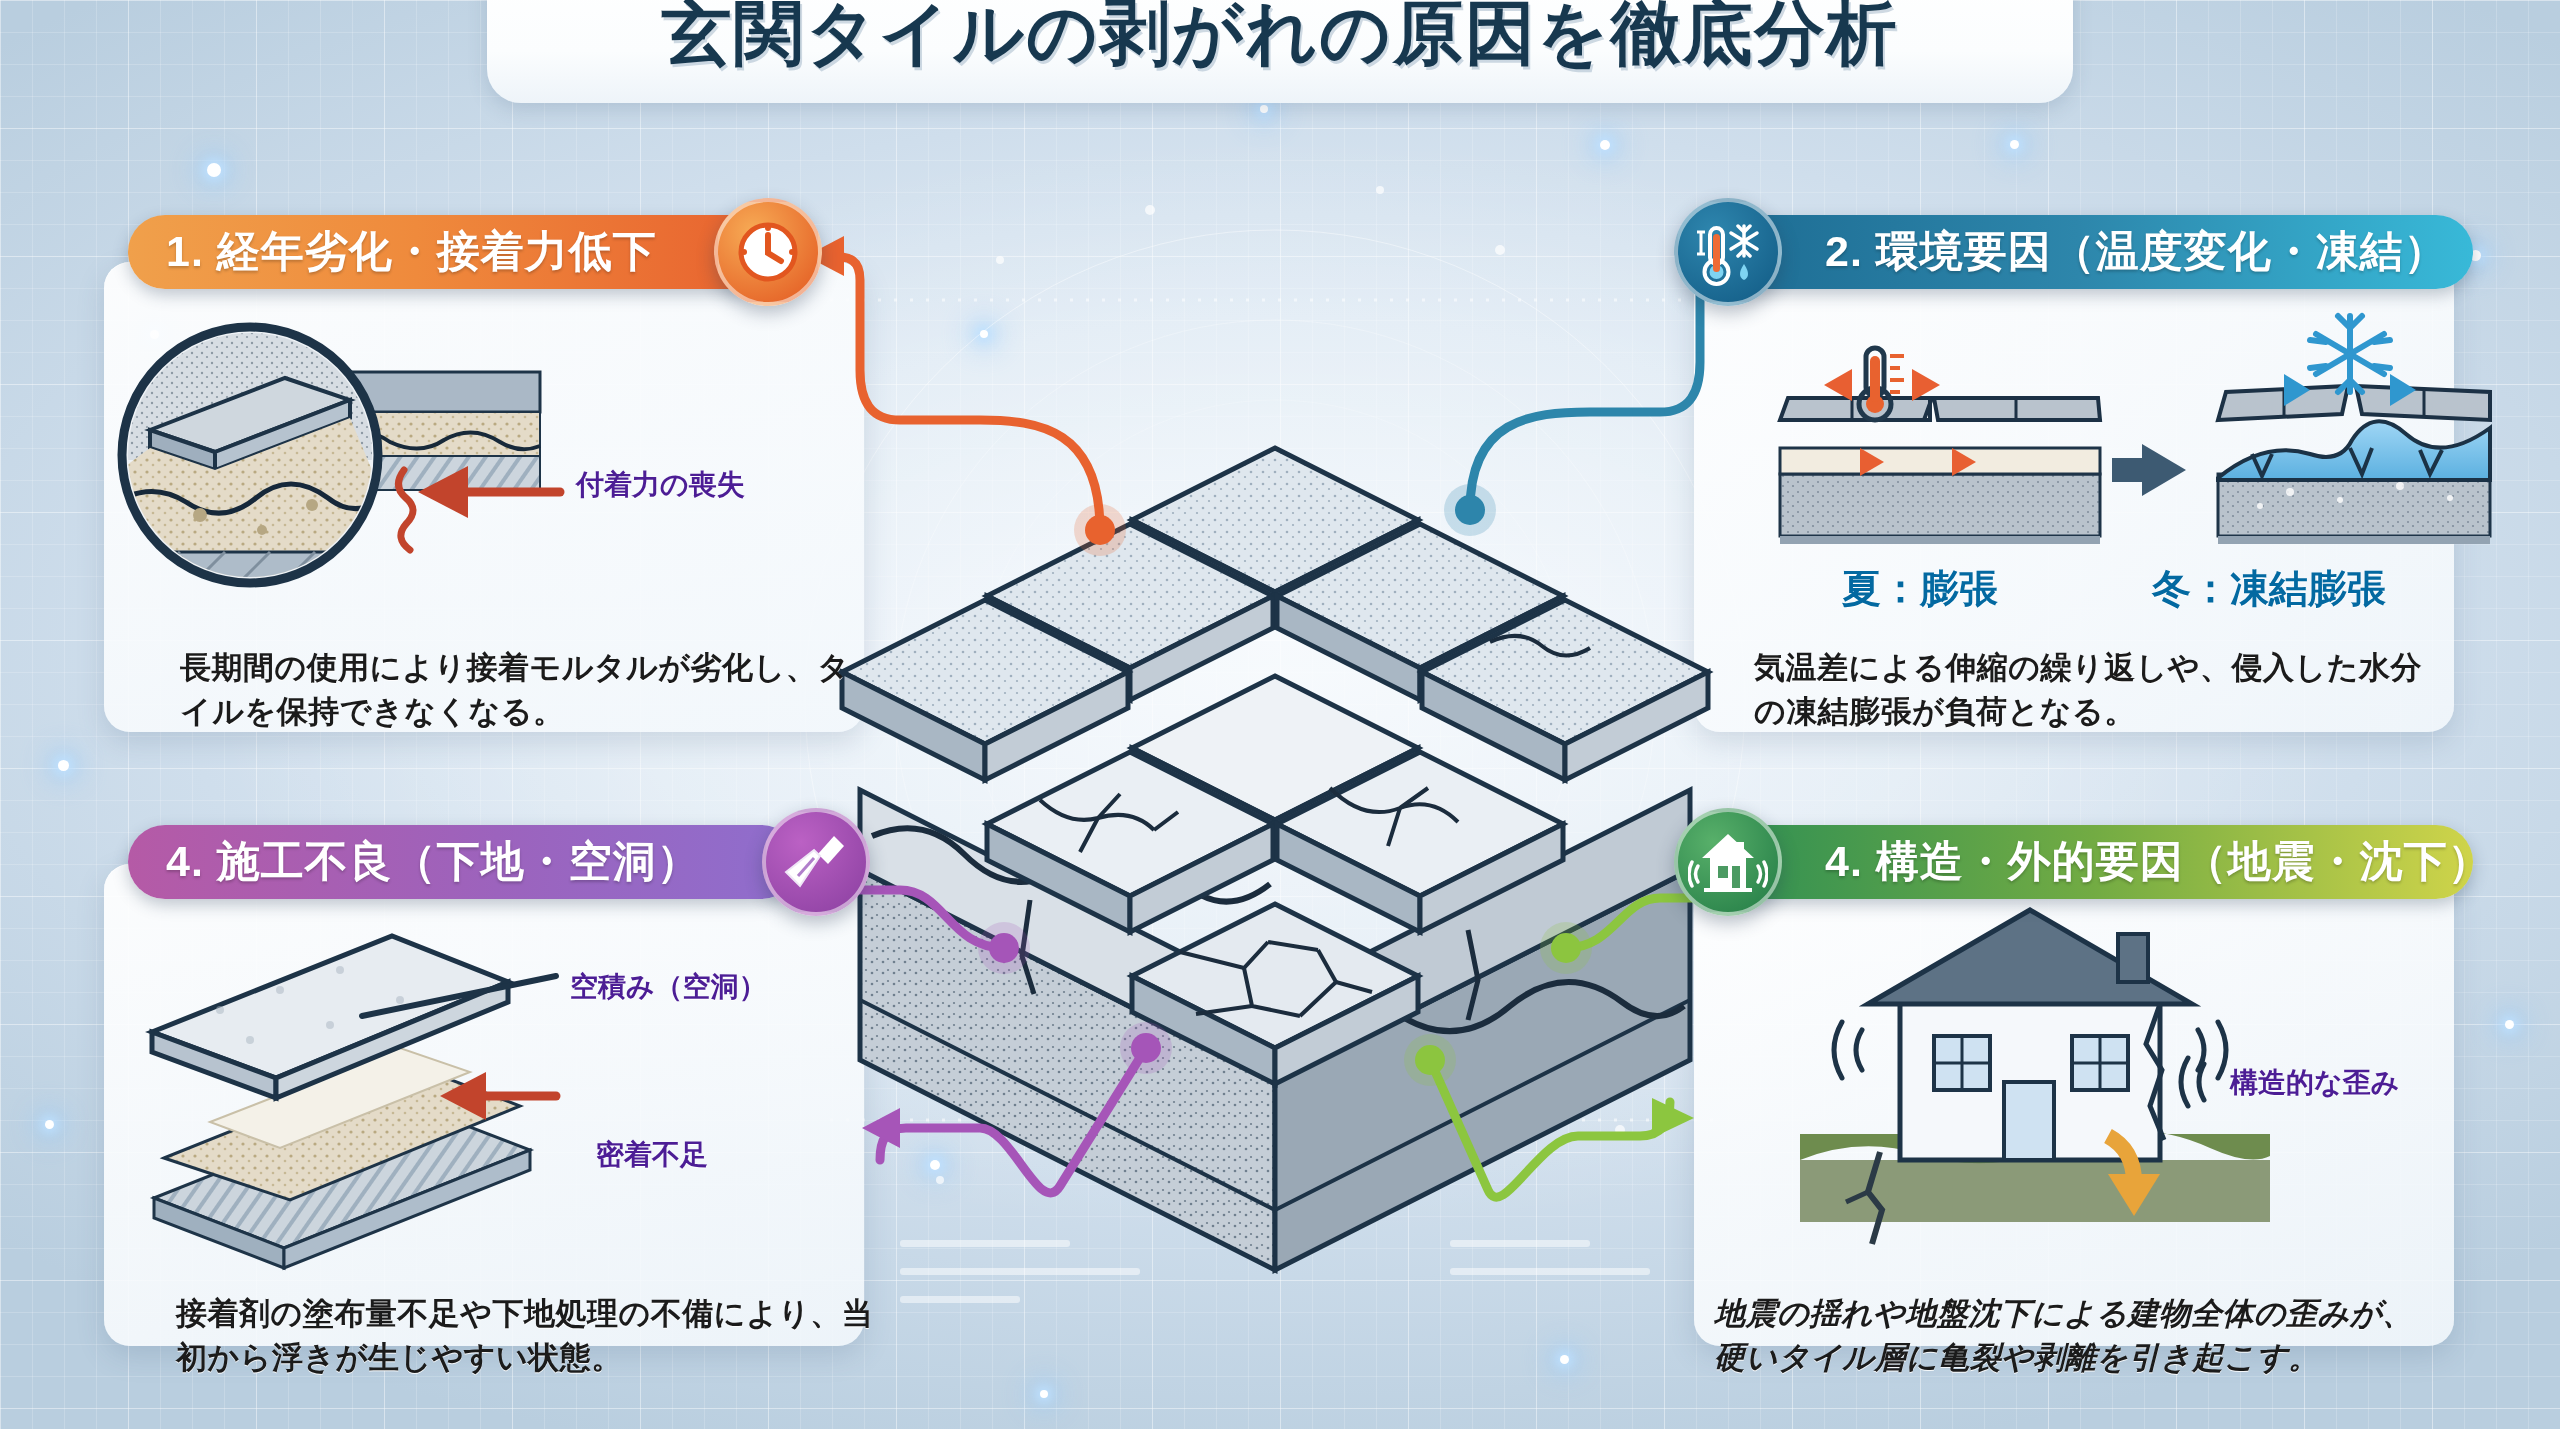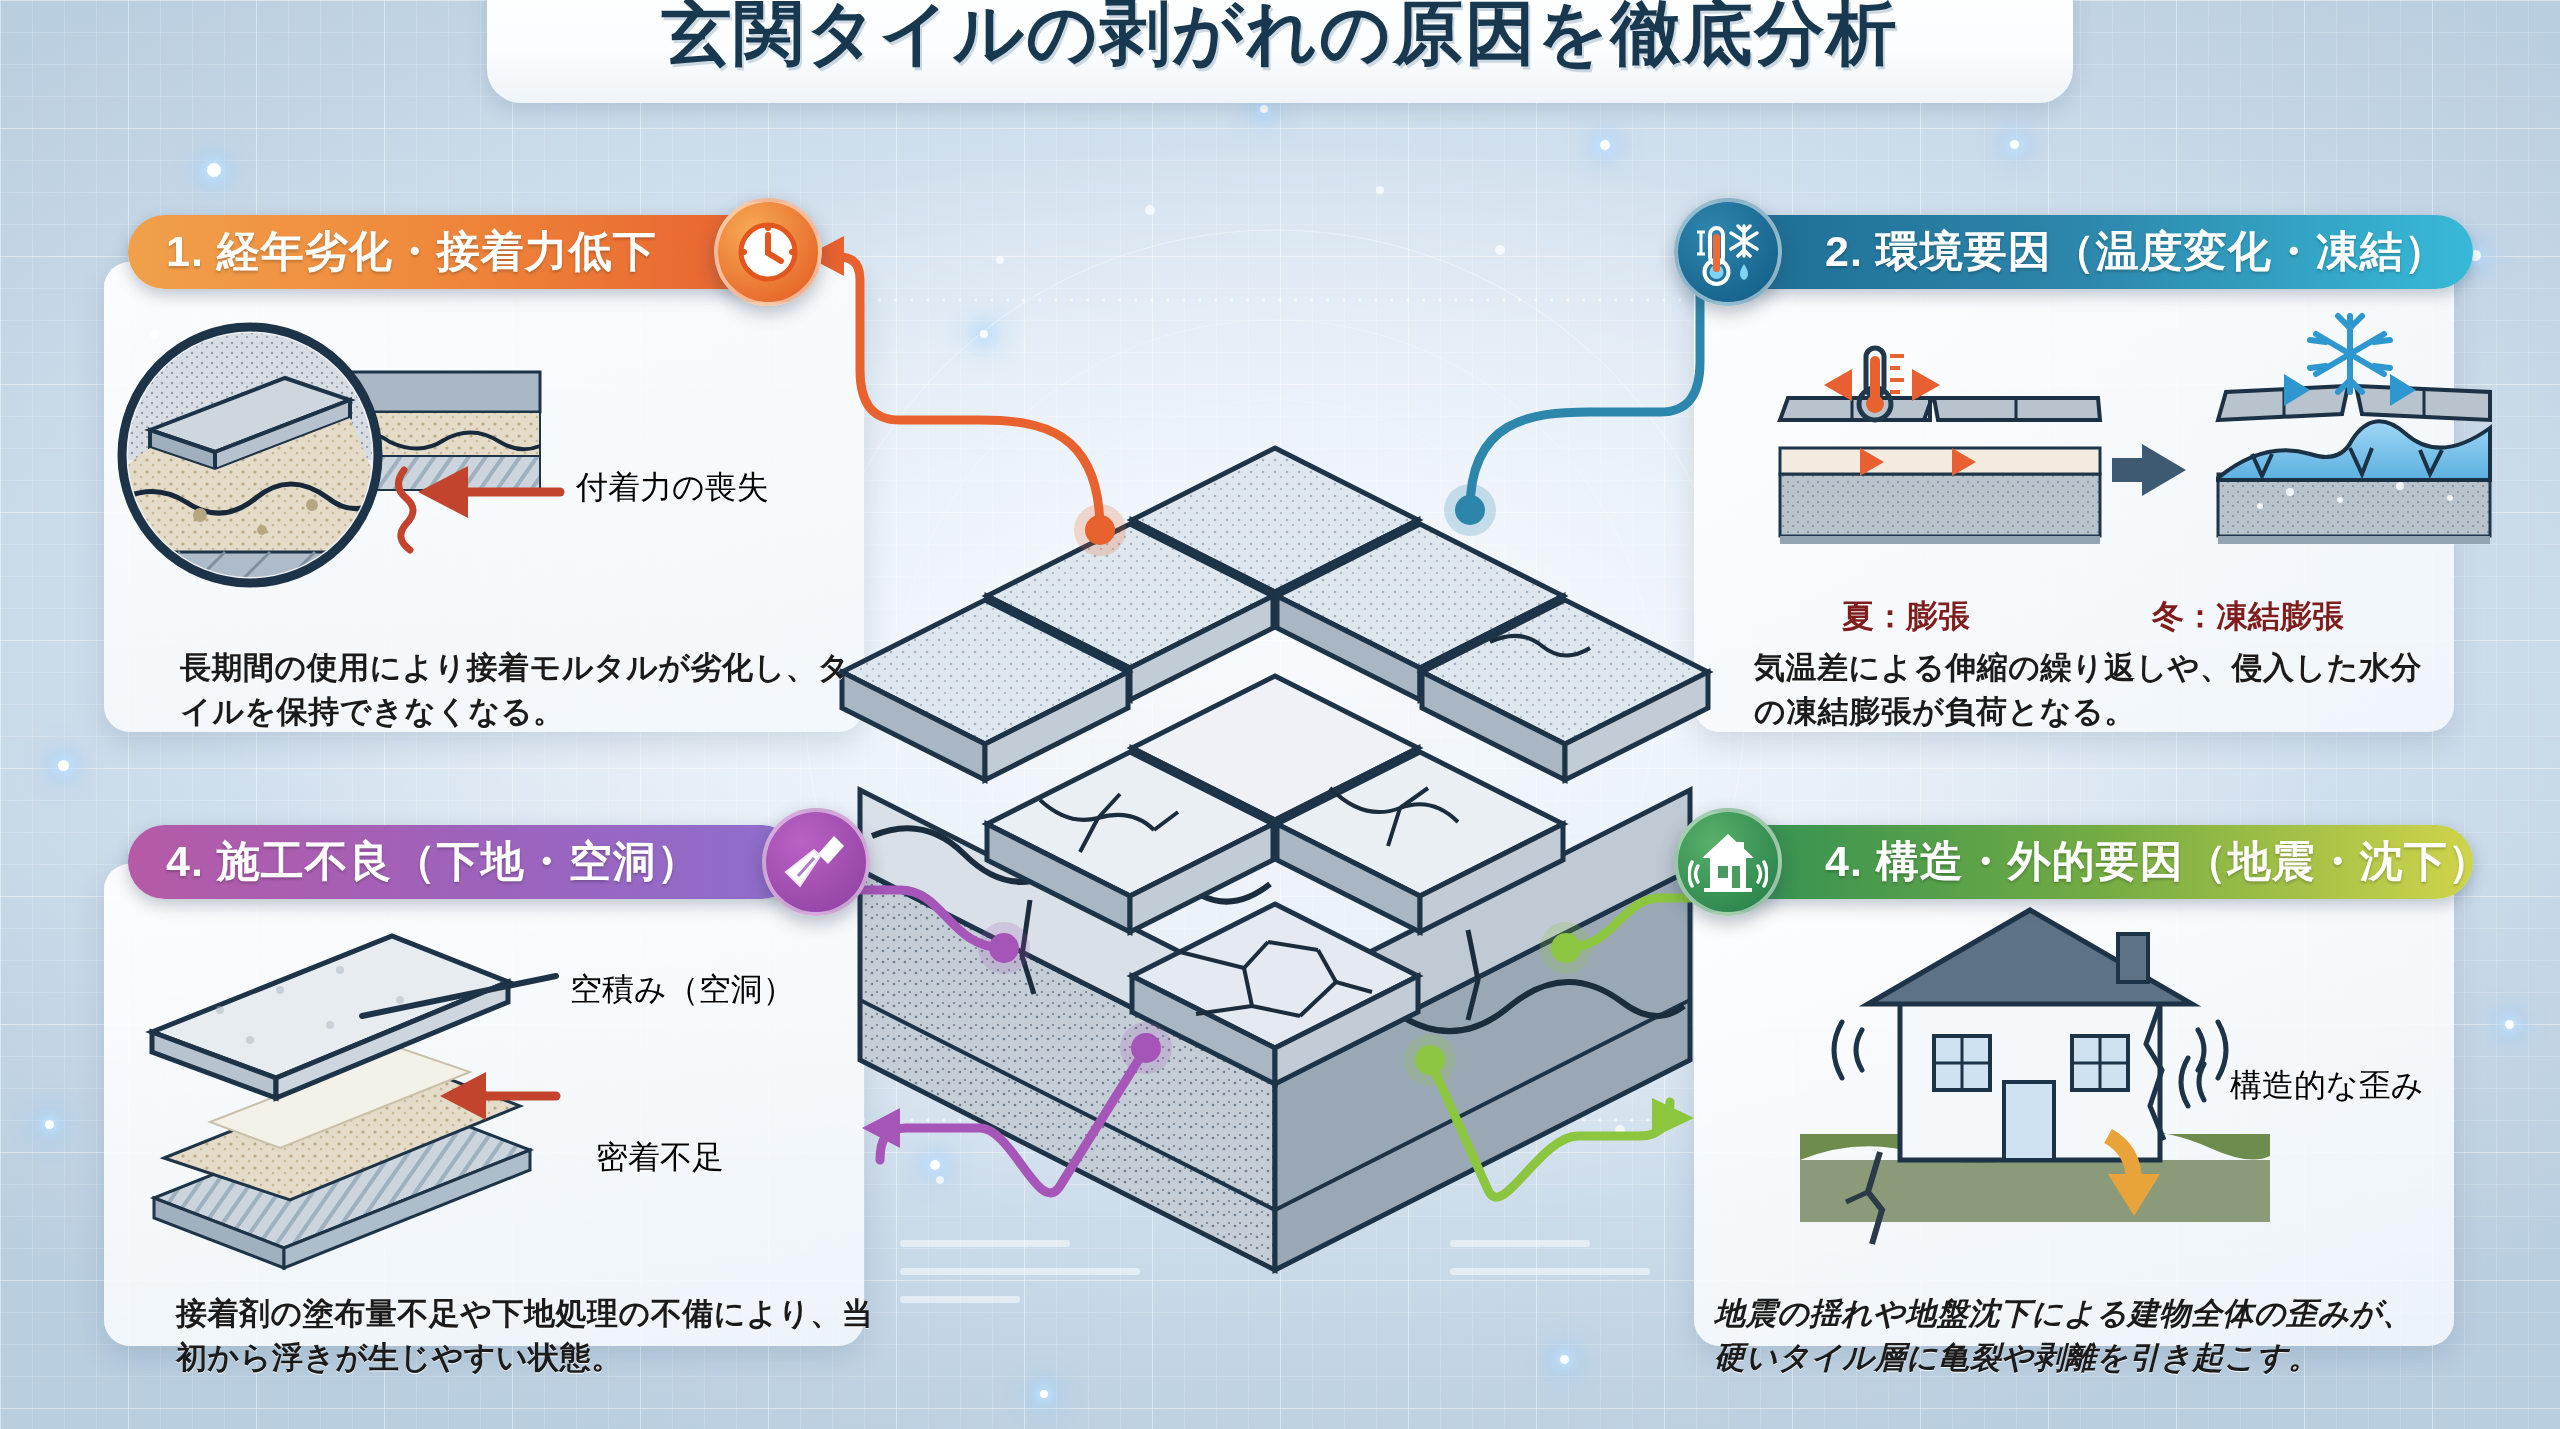--- a/index.html
+++ b/index.html
@@ -96,32 +96,31 @@
     position:absolute; font-size:31px; line-height:1.42; color:#1b1b1b;
     font-weight:bold; letter-spacing:.5px; width:700px;
     text-shadow:0 1px 0 rgba(255,255,255,.85);
   }
   #body1{ left:136px; top:646px;margin-left:44px; }
   #body2{ left:1754px;top:646px; }
   #body3{ left:136px; top:1292px;margin-left:40px;}
   #body4{ left:1714px;top:1292px;font-style:italic;}
 
   .anno{
-    position:absolute; font-size:32px; font-weight:normal; color:#000000;
+    position:absolute; font-size:28px; font-weight:bold; color:#4c1d95;
     white-space:nowrap; text-shadow:0 1px 0 rgba(255,255,255,.85);
   }
   #anno1{ left:576px;  top:466px; }
   #anno3a{ left:570px; top:968px; }
   #anno3b{ left:578px; top:1136px;margin-left:18px;}
   #anno4{ left:2230px; top:1064px;text-align:right;}
 
   .subcap{
-    position:absolute; font-size:32px; font-weight:bold; color:#7f1d1d;
+    position:absolute; font-size:39px; font-weight:bold; color:#0369a1;
     text-shadow:0 1px 0 rgba(255,255,255,.8);
-    margin-top:33px;
   }
   #cap2a{ left:1842px; top:562px; }
   #cap2b{ left:2152px; top:562px; }
 
   svg.layer{ position:absolute; left:0; top:0; width:2560px; height:1429px; pointer-events:none; }
 </style>
 </head>
 <body>
 
 <div id="bg">

